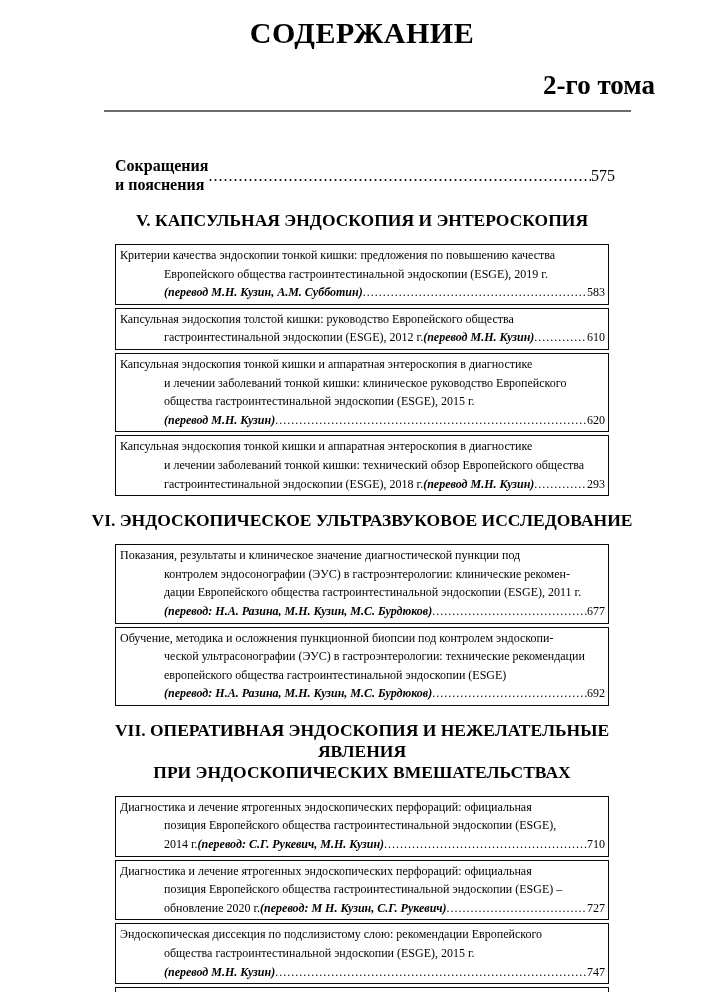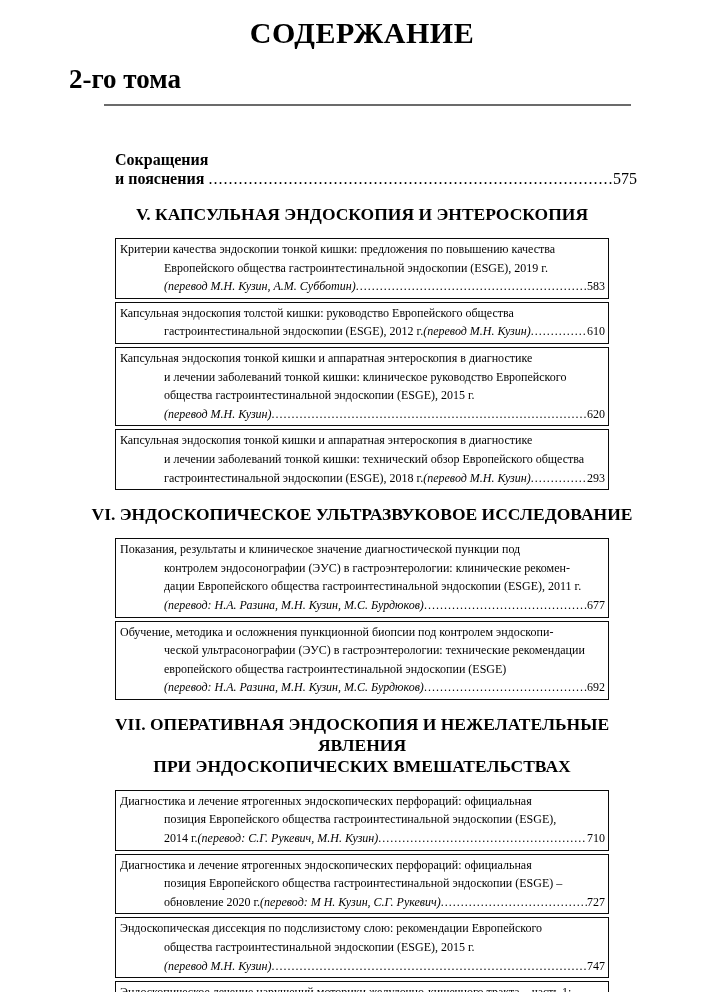--- a/index.html
+++ b/index.html
@@ -20,36 +20,36 @@
     padding-top: 16px;
   }
   .title1 {
     text-align: center;
     font-weight: bold;
     font-size: 30px;
     line-height: 34px;
     letter-spacing: 0.5px;
   }
   .title2 {
-    text-align: left;
+    text-align: right;
     font-weight: bold;
     font-size: 27px;
     line-height: 31px;
-    margin-top: 14px;
+    margin-top: 20px;
   }
   .rule {
     border: none;
     border-top: 2px solid #6b6b6b;
     margin: 9px 24px 0 35px;
     height: 0;
   }
   .front-entry {
     display: flex;
-    align-items: flex-end;
-    margin: 44px 18px 0 46px;
+    align-items: center;
+    margin: 44px 40px 0 46px;
     font-size: 16px;
     line-height: 19px;
   }
   .front-entry .label { font-weight: bold; }
   .dots {
     flex: 1 1 auto;
     overflow: hidden;
     white-space: nowrap;
     min-width: 10px;
   }
@@ -73,21 +73,21 @@
     padding: 1px 3px 2px 4px;
     font-size: 12px;
     line-height: 18.6px;
     margin-top: 3px;
     background: #ffffff;
   }
   .entry:first-child { margin-top: 0; }
   .line { white-space: nowrap; }
   .line.indent { padding-left: 44px; }
   .line.leader { display: flex; align-items: baseline; white-space: nowrap; }
-  .seg.it { font-style: italic; }
+  .seg.it { font-style: italic; font-weight: bold; }
 </style>
 </head>
 <body>
 
 <div class="page">
   <div class="title1">СОДЕРЖАНИЕ</div>
   <div class="title2">2-го тома</div>
   <hr class="rule">
 
   <div class="front-entry">

